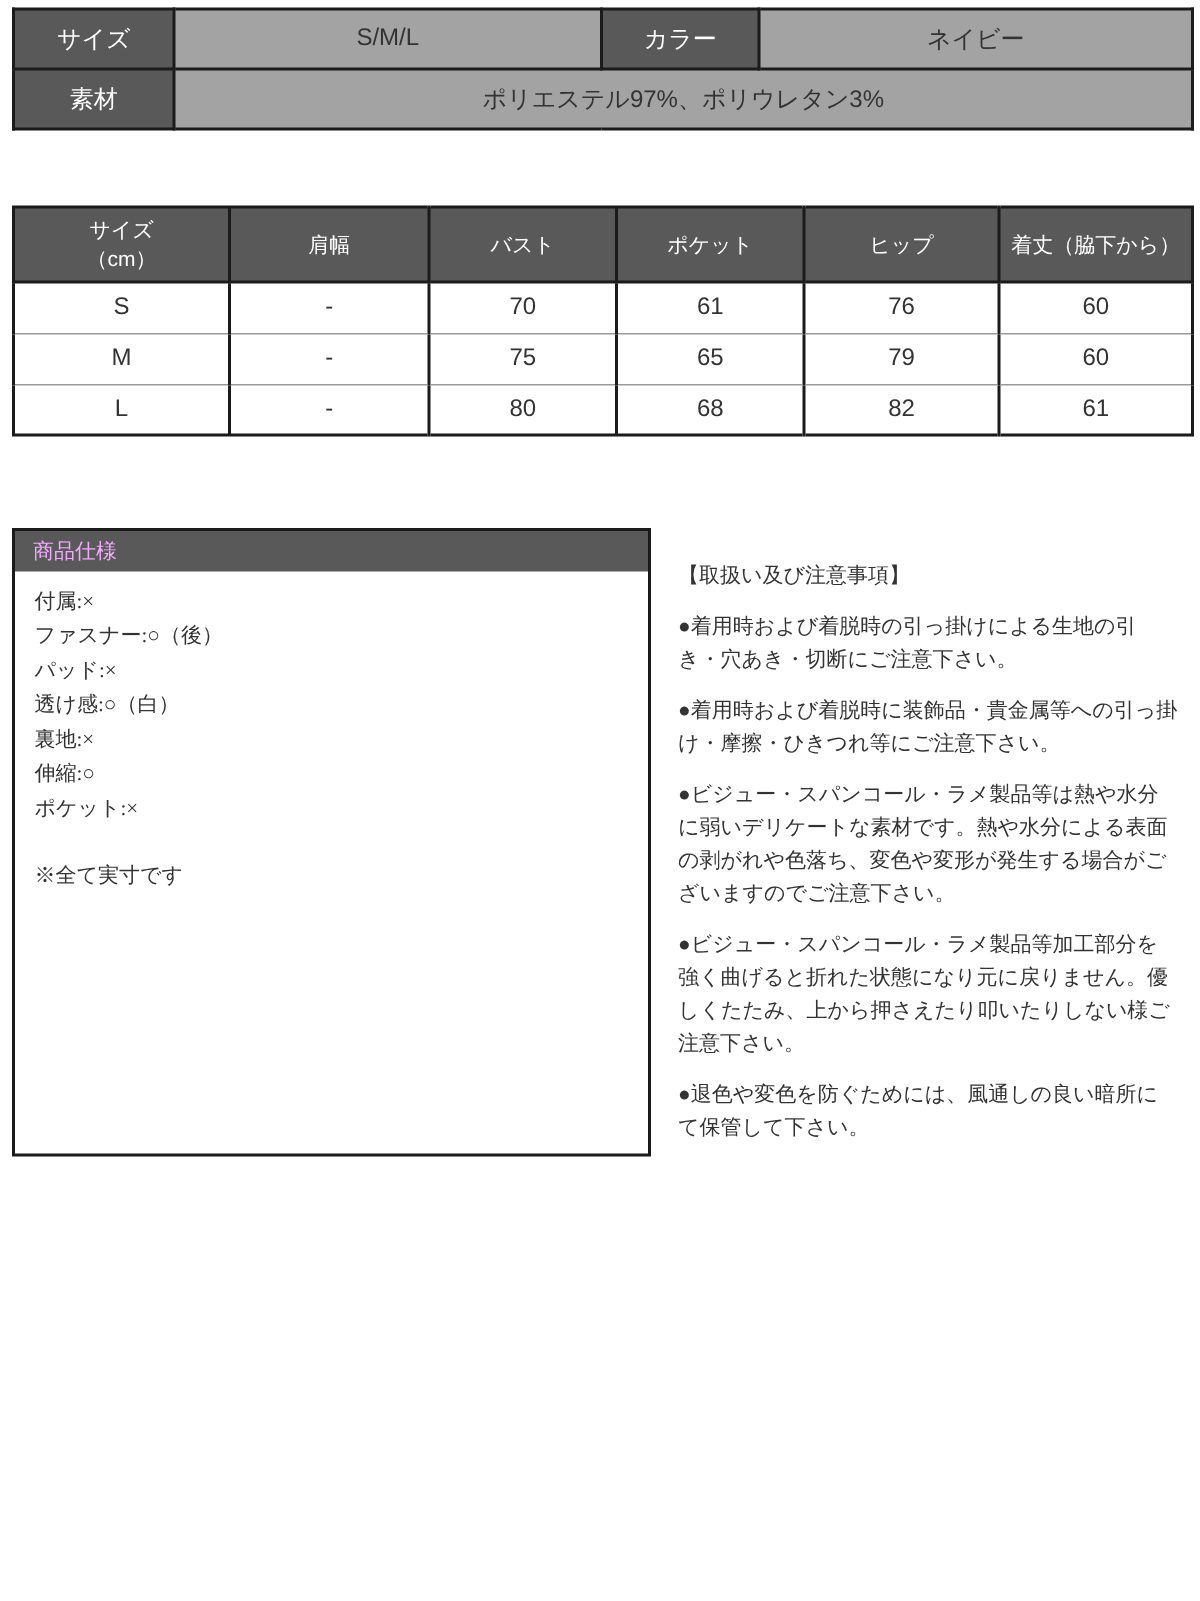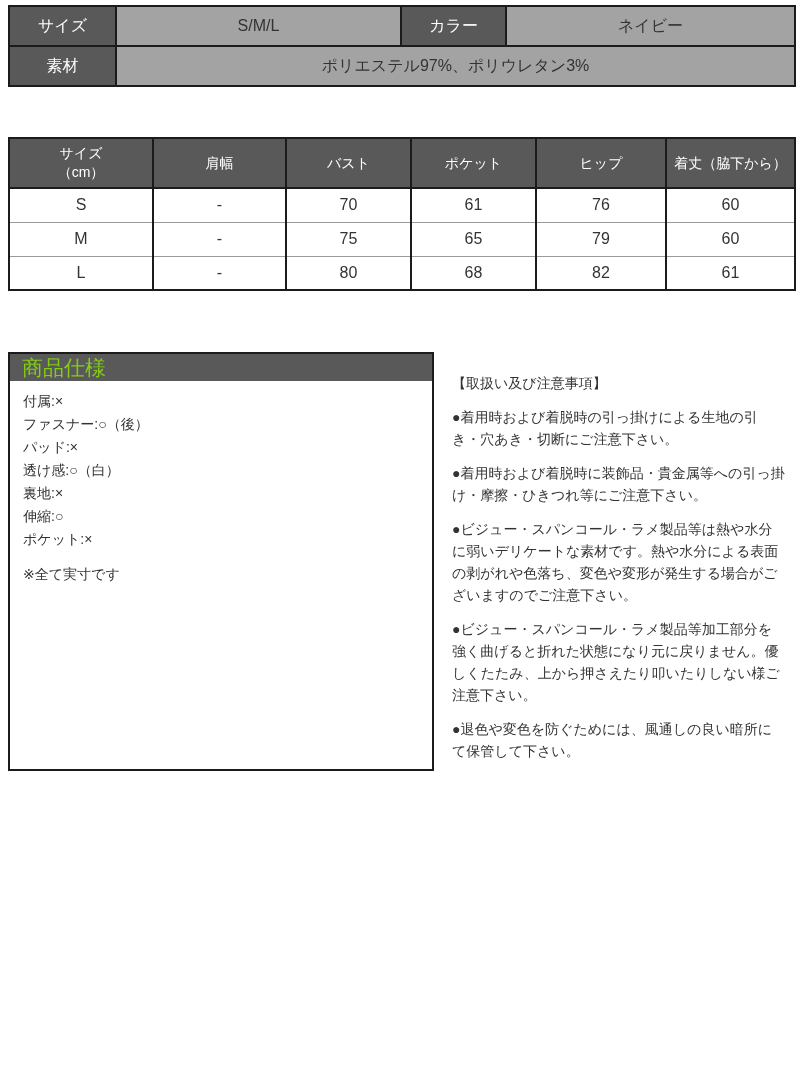--- a/index.html
+++ b/index.html
@@ -43,28 +43,28 @@
     border-top: 1px solid #9a9a9a;
   }
 
   
   .spec-panel {
     position: absolute; left: 8px; top: 352px; width: 426px; height: 419px;
     border: 2px solid #1b1b1b; background: #ffffff;
   }
   .spec-panel-title {
     height: 27px; line-height: 27px;
-    background: #595959; color: #84cc16;
-    font-size: 21px; padding-left: 12px;
+    background: #595959; color: #f0abfc;
+    font-size: 14px; padding-left: 12px;
   }
   .spec-panel-body {
     padding: 9px 12px 0 13px;
-    font-size: 14px; line-height: 23px; color: #333333;
+    font-size: 14px; line-height: 23px; color: #333333; font-family: Liberation Serif, serif;
   }
-  .spec-note { margin-top: 12px; }
+  .spec-note { margin-top: 22px; }
 
   
   .precautions {
     position: absolute; left: 440px; top: 360px; width: 357px;
     font-size: 14px; line-height: 22px; color: #333333;
   }
   .precautions p { margin: 12px; }
 </style>
 </head>
 <body>

